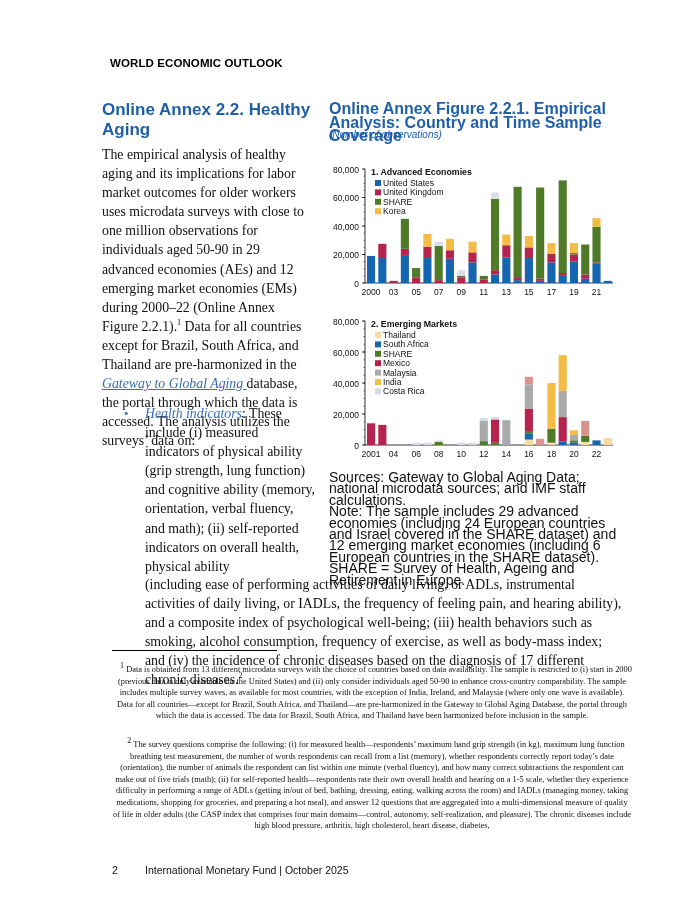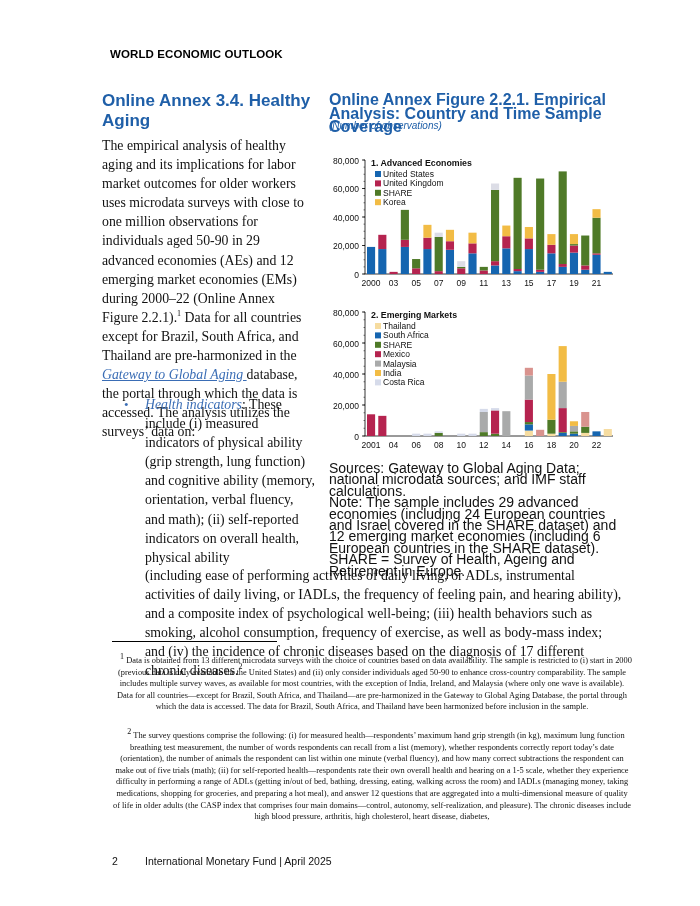--- a/index.html
+++ b/index.html
@@ -1,17 +1,17 @@
 <!DOCTYPE html>
 <html><head>
 <meta charset="utf-8">
 <style>
   html, body { margin:0; padding:0; background:#ffffff; }
   body { width:700px; height:906px; position:relative; overflow:hidden; }
-  .page { position:absolute; left:0; top:8px; width:700px; height:800px; }
+  .page { position:absolute; left:0; top:17px; width:700px; height:800px; }
   .running-head { position:absolute; left:110px; top:40px; font-family:"Liberation Sans", sans-serif; font-weight:bold; font-size:11.5px; color:#000; letter-spacing:0.1px; }
   .annex-title { position:absolute; left:102px; top:83px; width:230px; font-family:"Liberation Sans", sans-serif; font-weight:bold; font-size:17px; line-height:20px; color:#1f5fa8; }
   .body-text { position:absolute; left:102px; top:128px; width:212px; font-family:"Liberation Serif", serif; font-size:13.8px; line-height:19.1px; color:#111; }
   .body-text a { color:#3a6db5; text-decoration:underline;font-style:italic; }
   .sup { font-size:8px; vertical-align:super; line-height:0; }
   .bullet-block { position:absolute; left:102px; top:387px; width:520px; font-family:"Liberation Serif", serif; font-size:13.8px; line-height:19.1px; color:#111; }
   .bullet-dot { position:absolute; left:22px; top:0px; color:#3a6db5; font-size:13px; }
   .bullet-narrow { position:absolute; left:43px; top:0; width:170px; }
   .bullet-wide { position:absolute; left:43px; top:143px; width:478px;margin-top:28px; }
   .em-blue { color:#3a6db5; font-style:italic; }
@@ -29,21 +29,21 @@
   .footer-text { left:145px; }
   svg text { font-family:"Liberation Sans", sans-serif; }
 </style>
 </head>
 <body>
 
 <div class="page">
 
   <div class="running-head">WORLD ECONOMIC OUTLOOK</div>
 
-  <div class="annex-title">Online Annex 3.4. Healthy Aging</div>
+  <div class="annex-title">Online Annex 2.2. Healthy Aging</div>
 
   <div class="body-text">
     <span>The empirical analysis of healthy aging and its implications for labor market outcomes for older workers uses microdata surveys with close to one million observations for individuals aged 50-90 in 29 advanced economies (AEs) and 12 emerging market economies (EMs) during 2000–22 (Online Annex Figure 2.2.1).</span><span class="sup">1</span><span> Data for all countries except for Brazil, South Africa, and Thailand are pre-harmonized in the </span><a>Gateway to Global Aging </a><span>database, the portal through which the data is accessed. The analysis utilizes the surveys’ data on:</span>
   </div>
 
   <div class="bullet-block">
     <span class="bullet-dot">•</span>
     <div class="bullet-narrow"><span class="em-blue">Health indicators</span><span>: These include (i) measured indicators of physical ability (grip strength, lung function) and cognitive ability (memory, orientation, verbal fluency, and math); (ii) self-reported indicators on overall health, physical ability</span></div>
     <div class="bullet-wide"><span>(including ease of performing activities of daily living, or ADLs, instrumental activities of daily living, or IADLs, the frequency of feeling pain, and hearing ability), and a composite index of psychological well-being; (iii) health behaviors such as smoking, alcohol consumption, frequency of exercise, as well as body-mass index; and (iv) the incidence of chronic diseases based on the diagnosis of 17 different chronic diseases.</span><span class="sup">2</span></div>
   </div>
@@ -262,14 +262,14 @@
   <div class="fig-notes">
     <div>Sources: Gateway to Global Aging Data; national microdata sources; and IMF staff calculations.</div>
     <div>Note: The sample includes 29 advanced economies (including 24 European countries and Israel covered in the SHARE dataset) and 12 emerging market economies (including 6 European countries in the SHARE dataset). SHARE = Survey of Health, Ageing and Retirement in Europe.</div>
   </div>
 
   <div class="fn-rule"></div>
   <div class="footnote fn1"><span class="sup">1</span> <span>Data is obtained from 13 different microdata surveys with the choice of countries based on data availability. The sample is restricted to (i) start in 2000 (previous data is only available for the United States) and (ii) only consider individuals aged 50-90 to enhance cross-country comparability. The sample includes multiple survey waves, as available for most countries, with the exception of India, Ireland, and Malaysia (where only one wave is available). Data for all countries—except for Brazil, South Africa, and Thailand—are pre-harmonized in the Gateway to Global Aging Database, the portal through which the data is accessed. The data for Brazil, South Africa, and Thailand have been harmonized before inclusion in the sample.</span></div>
   <div class="footnote fn2"><span class="sup">2</span> <span>The survey questions comprise the following: (i) for measured health—respondents’ maximum hand grip strength (in kg), maximum lung function breathing test measurement, the number of words respondents can recall from a list (memory), whether respondents correctly report today’s date (orientation), the number of animals the respondent can list within one minute (verbal fluency), and how many correct subtractions the respondent can make out of five trials (math); (ii) for self-reported health—respondents rate their own overall health and hearing on a 1-5 scale, whether they experience difficulty in performing a range of ADLs (getting in/out of bed, bathing, dressing, eating, walking across the room) and IADLs (managing money, taking medications, shopping for groceries, and preparing a hot meal), and answer 12 questions that are aggregated into a multi-dimensional measure of quality of life in older adults (the CASP index that comprises four main domains—control, autonomy, self-realization, and pleasure). The chronic diseases include high blood pressure, arthritis, high cholesterol, heart disease, diabetes,</span></div>
 
   <div class="footer footer-num">2</div>
-  <div class="footer footer-text">International Monetary Fund | April 2025</div>
+  <div class="footer footer-text">International Monetary Fund | October 2025</div>
 </div>
 
 </body></html>

